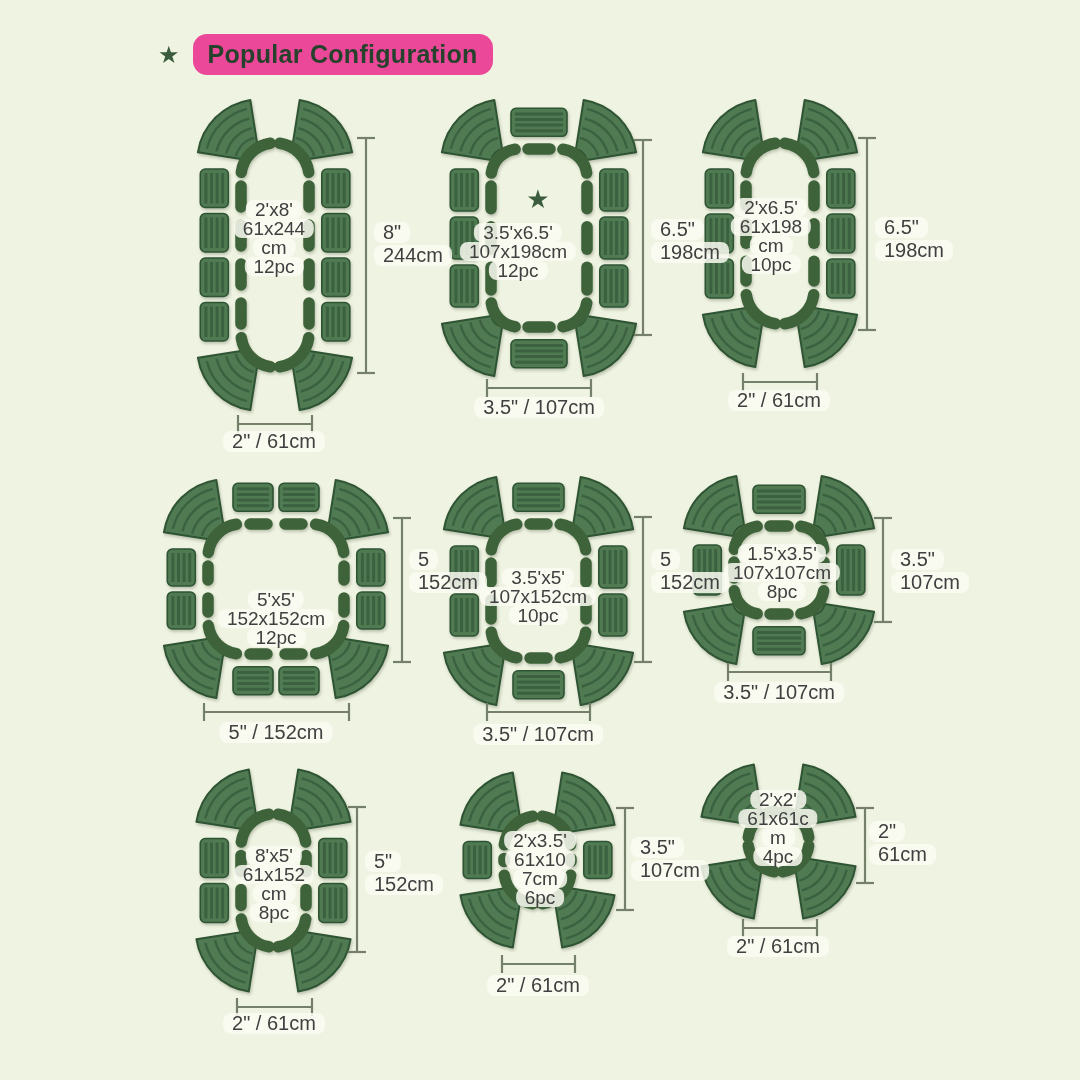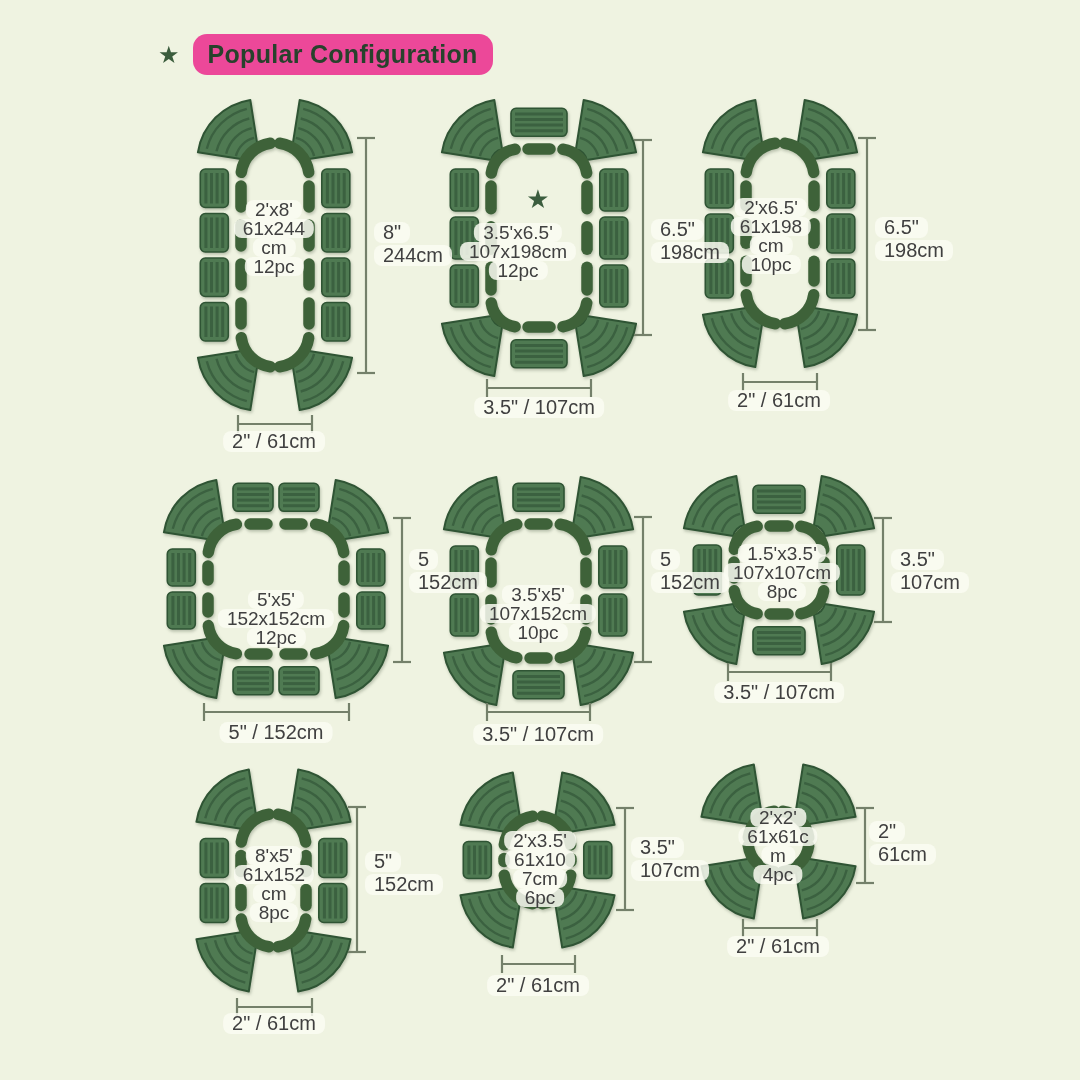--- a/index.html
+++ b/index.html
@@ -18,25 +18,25 @@
   .ln{display:block;width:fit-content;margin:0 auto;background:rgba(250,252,242,.85);border-radius:8px;padding:0 9px;
       font-weight:400;font-size:19px;line-height:19px;color:#404040;white-space:nowrap}
   .vd .ln{margin:0 0 2px 0;font-size:20px;line-height:21px}
   .hd .ln{font-size:20px;line-height:21px}
   .c2star{position:absolute;left:538px;top:186px;transform:translateX(-50%);color:#3b5d3e;font-size:26px;line-height:26px}
 
   #c1c{left:274px;top:200px} #c1v{left:374px;top:222px} #c1h{left:274px;top:431px}
   #c2c{left:518px;top:223px} #c2v{left:651px;top:219px} #c2h{left:539px;top:397px}
   #c3c{left:771px;top:198px} #c3v{left:875px;top:217px} #c3h{left:779px;top:390px}
   #c4c{left:276px;top:590px} #c4v{left:409px;top:549px} #c4h{left:276px;top:722px}
-  #c5c{left:538px;top:585px} #c5v{left:651px;top:549px} #c5h{left:538px;top:724px}
+  #c5c{left:538px;top:568px} #c5v{left:651px;top:549px} #c5h{left:538px;top:724px}
   #c6c{left:782px;top:544px} #c6v{left:891px;top:549px} #c6h{left:779px;top:682px}
   #c7c{left:274px;top:846px} #c7v{left:365px;top:851px} #c7h{left:274px;top:1013px}
   #c8c{left:540px;top:831px} #c8v{left:631px;top:837px} #c8h{left:538px;top:975px}
-  #c9c{left:778px;top:808px} #c9v{left:869px;top:821px} #c9h{left:778px;top:936px}
+  #c9c{left:778px;top:790px} #c9v{left:869px;top:821px} #c9h{left:778px;top:936px}
 </style>
 </head>
 <body>
 
 <div id="canvas">
 
   <header class="titlebar">
     <span class="tstar">★</span>
     <span class="ttext">Popular Configuration</span>
   </header>

